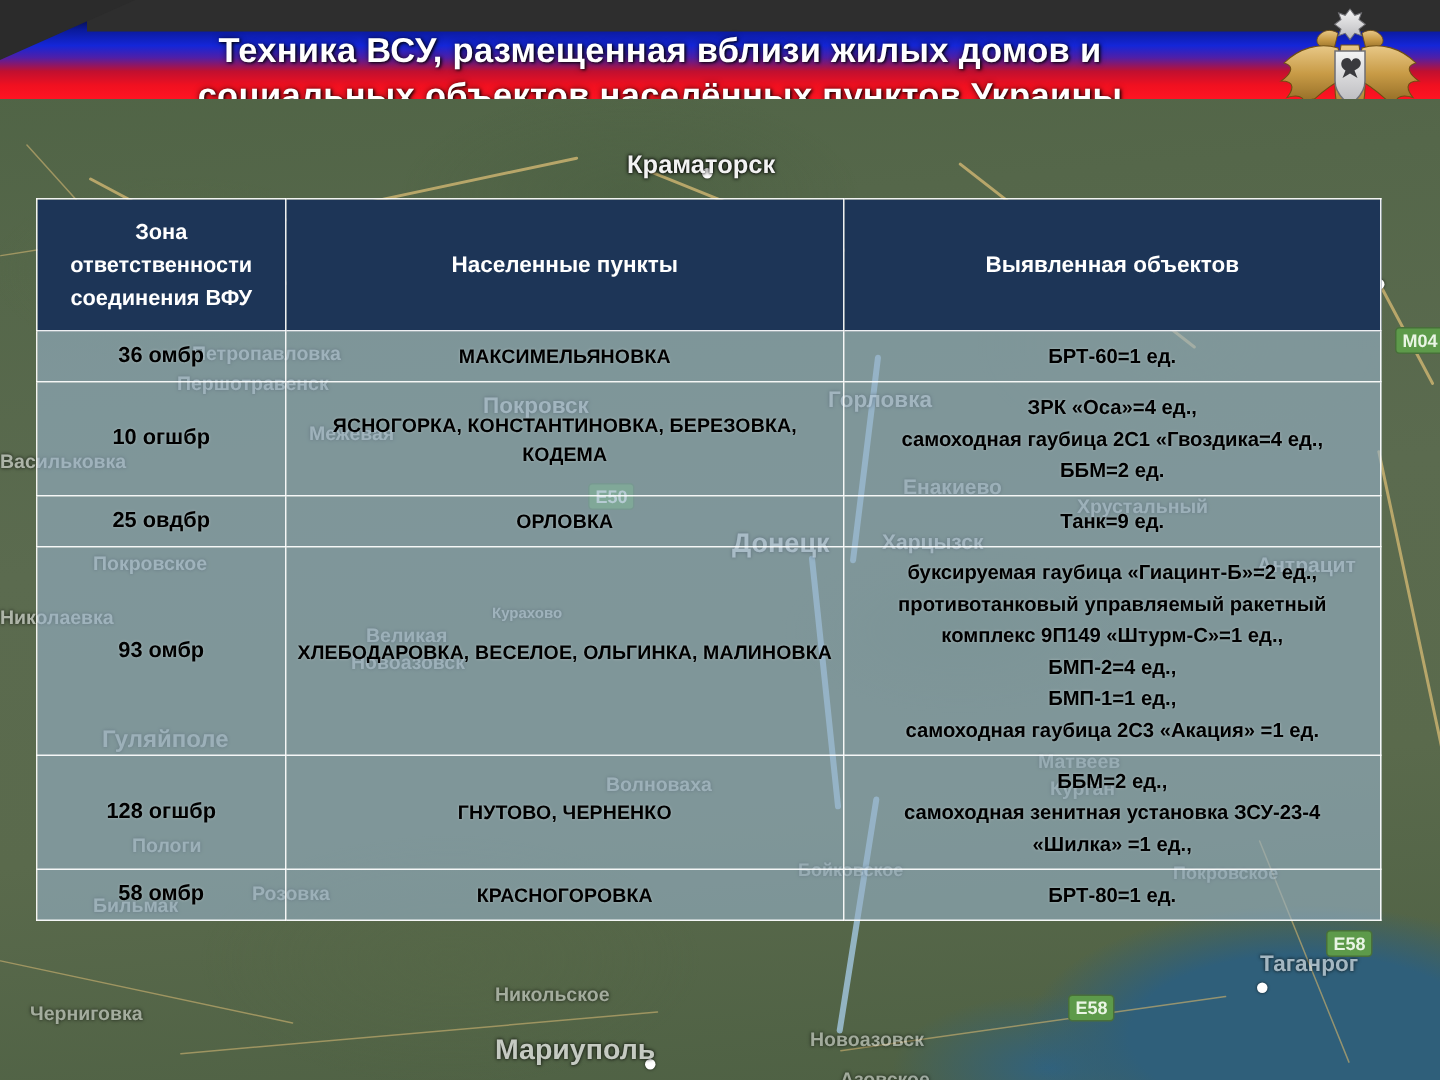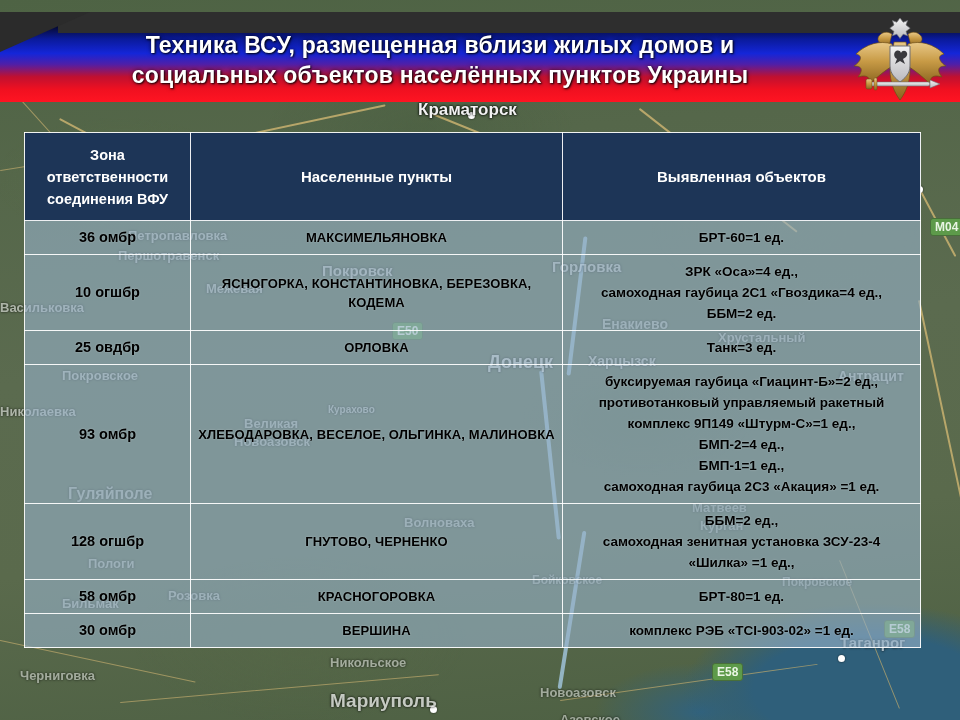--- a/index.html
+++ b/index.html
@@ -80,32 +80,31 @@
     font-weight: bold;
     padding: 1px 4px;
     border-radius: 3px;
     border: 1px solid #486f3a;
   }
 
   
   #banner {
     position: absolute;
     left: 0; top: 0;
-    width: 960px; height: 90px;
+    width: 960px; height: 66px;
     background: linear-gradient(to bottom,
         #000000 0%,
         #050510 12%,
         #0a1a9a 30%,
         #1426d8 46%,
         #4f1fa8 58%,
         #c01030 72%,
         #f01020 86%,
         #ff1422 100%);
     overflow: hidden;
-    margin-top: 12px;
   }
   #banner-corner {
     position: absolute;
     left: 0; top: 0;
     width: 0; height: 0;
     border-top: 40px solid #2b2b2b;
     border-right: 90px solid transparent;
   }
   #banner-topbar {
     position: absolute;
@@ -320,38 +319,33 @@
           <td class="c-gear">БРТ-60=1 ед.</td>
         </tr>
         <tr>
           <td class="c-zone">10 огшбр</td>
           <td class="c-town">ЯСНОГОРКА, КОНСТАНТИНОВКА, БЕРЕЗОВКА, КОДЕМА</td>
           <td class="c-gear">ЗРК «Оса»=4 ед.,<br>самоходная гаубица 2С1 «Гвоздика=4 ед.,<br>ББМ=2 ед.</td>
         </tr>
         <tr>
           <td class="c-zone">25 овдбр</td>
           <td class="c-town">ОРЛОВКА</td>
-          <td class="c-gear">Танк=3 ед.</td>
+          <td class="c-gear">Танк=9 ед.</td>
         </tr>
         <tr>
           <td class="c-zone">93 омбр</td>
           <td class="c-town">ХЛЕБОДАРОВКА, ВЕСЕЛОЕ, ОЛЬГИНКА, МАЛИНОВКА</td>
           <td class="c-gear">буксируемая гаубица «Гиацинт-Б»=2 ед.,<br>противотанковый управляемый ракетный<br>комплекс  9П149 «Штурм-С»=1 ед.,<br>БМП-2=4 ед.,<br>БМП-1=1 ед.,<br>самоходная гаубица 2С3 «Акация» =1 ед.</td>
         </tr>
         <tr>
           <td class="c-zone">128 огшбр</td>
           <td class="c-town">ГНУТОВО, ЧЕРНЕНКО</td>
           <td class="c-gear">ББМ=2 ед.,<br>самоходная зенитная установка ЗСУ-23-4<br>«Шилка» =1 ед.,</td>
         </tr>
         <tr>
           <td class="c-zone">58 омбр</td>
           <td class="c-town">КРАСНОГОРОВКА</td>
           <td class="c-gear">БРТ-80=1 ед.</td>
         </tr>
-        <tr>
-          <td class="c-zone">30 омбр</td>
-          <td class="c-town">ВЕРШИНА</td>
-          <td class="c-gear">комплекс РЭБ «TCI-903-02» =1 ед.</td>
-        </tr>
       </tbody>
   </table>
 
 </div>
 
 </body></html>

